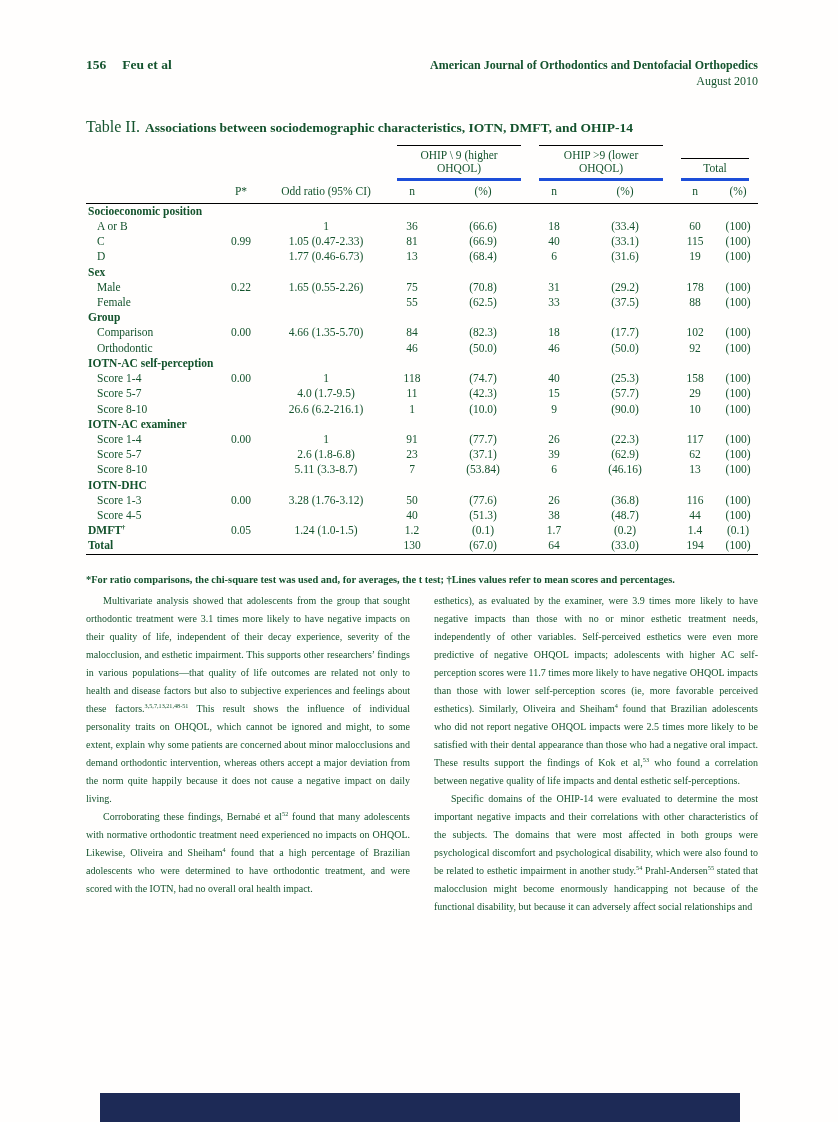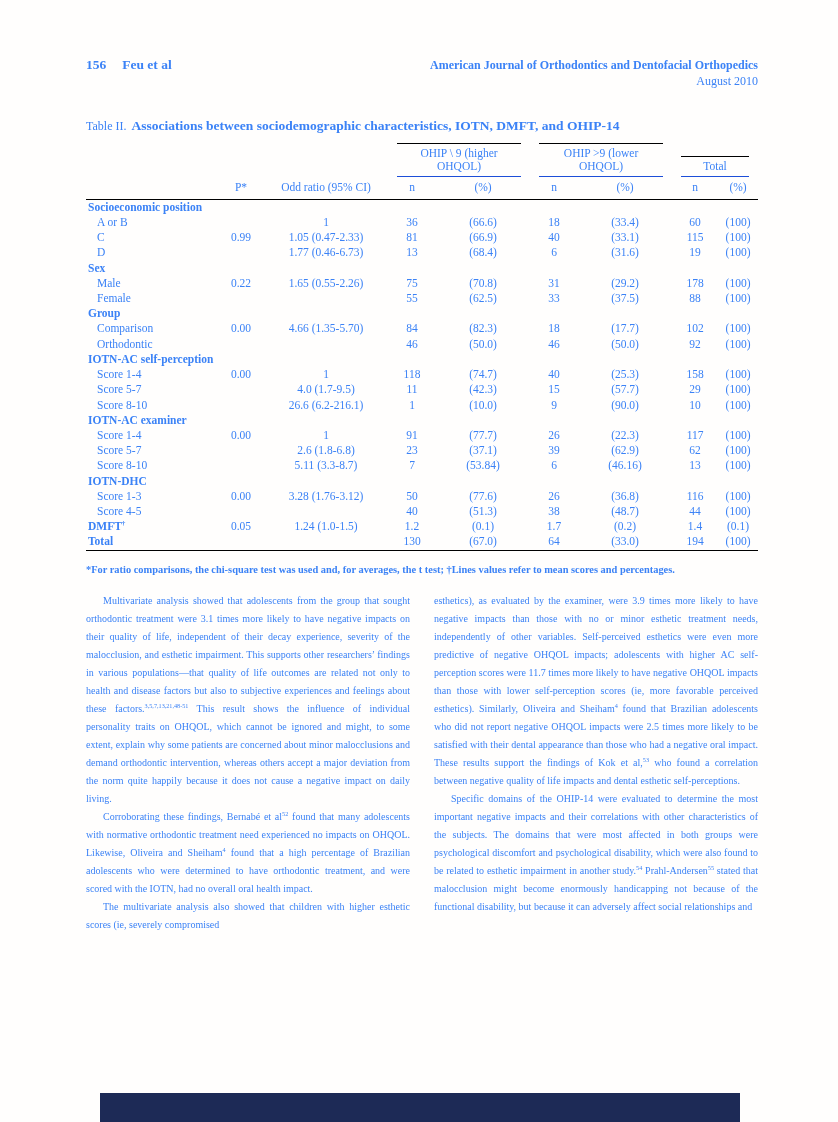--- a/index.html
+++ b/index.html
@@ -1,47 +1,47 @@
 <!DOCTYPE html>
 <html><head>
 <meta charset="utf-8">
 <style>
   * { margin:0; padding:0; box-sizing:border-box; }
   html,body { width:838px; height:1122px; background:#ffffff; }
   .page {
     position:relative; width:838px; height:1122px; background:#fffefd;
-    font-family:"Liberation Serif", serif; color:#3b82f6; overflow:hidden;
+    font-family:"Liberation Serif", serif; color:#14532d; overflow:hidden;
   }
   
   .running-head { position:absolute; top:57px; left:86px; width:672px;
     display:flex; justify-content:space-between; align-items:flex-start; }
   .rh-left { font-size:13.5px; font-weight:bold; }
   .rh-left .pgnum { margin-right:16px; }
   .rh-right { text-align:right; font-size:12px; line-height:16px; }
   .rh-right .journal { font-weight:bold; }
 
   
   .table-block { position:absolute; top:118px; left:86px; width:672px; }
   .table-caption { font-size:13.5px; margin-bottom:9px; }
-  .tbl-label { font-size:12px; margin-right:5px;text-align:right; }
+  .tbl-label { font-size:16px; margin-right:5px;text-align:right; }
   .tbl-title { font-weight:bold; }
 
   table.datatable { border-collapse:collapse; table-layout:fixed; width:672px;
     font-size:11.5px; border-bottom:1px solid #000; }
   .datatable td, .datatable th { padding:1px 2px; line-height:1.15;
     font-weight:normal; text-align:center; vertical-align:bottom; overflow:hidden; }
   .datatable td.stub { text-align:left; }
   .datatable td.stub.indent { padding-left:11px; }
   .datatable td.stub.flush { font-weight:bold; }
   .spanner-cell { padding:0 !important; }
-  .spanner-cell .rule { border-top:1px solid #000; border-bottom:1px solid #1d4ed8;
+  .spanner-cell .rule { border-top:1px solid #000; border-bottom:3px solid #1d4ed8;
     padding:3px 2px; margin:0 9px; }
   tr.colhead th { border-bottom:1px solid #000; padding-top:4px; padding-bottom:4px; }
   sup { font-size:0.62em; line-height:0; vertical-align:super; }
-  .footnote { margin-top:13px; font-size:10.4px; font-weight:bold; white-space:nowrap; }
+  .footnote { margin-top:19px; font-size:10.4px; font-weight:bold; white-space:nowrap; }
 
   
   .body-columns { position:absolute; top:592px; left:86px; width:672px;
     display:flex; gap:24px; }
   .text-col { width:324px; font-size:10px; line-height:18px; text-align:justify; }
   .text-col p.indent { text-indent:17px; }
 
   
   .next-strip { position:absolute; top:1093px; left:100px; width:640px; height:29px; }
 </style>
@@ -359,21 +359,20 @@
         </tbody>
     </table>
 
     <div class="footnote">*For ratio comparisons, the chi-square test was used and, for averages, the t test; †Lines values refer to mean scores and percentages.</div>
   </section>
 
   <section class="body-columns">
     <div class="text-col">
         <p class="indent">Multivariate analysis showed that adolescents from the group that sought orthodontic treatment were 3.1 times more likely to have negative impacts on their quality of life, independent of their decay experience, severity of the malocclusion, and esthetic impairment. This supports other researchers’ findings in various populations—that quality of life outcomes are related not only to health and disease factors but also to subjective experiences and feelings about these factors.<sup>3,5,7,13,21,48-51</sup> This result shows the influence of individual personality traits on OHQOL, which cannot be ignored and might, to some extent, explain why some patients are concerned about minor malocclusions and demand orthodontic intervention, whereas others accept a major deviation from the norm quite happily because it does not cause a negative impact on daily living.</p>
         <p class="indent">Corroborating these findings, Bernabé et al<sup>52</sup> found that many adolescents with normative orthodontic treatment need experienced no impacts on OHQOL. Likewise, Oliveira and Sheiham<sup>4</sup> found that a high percentage of Brazilian adolescents who were determined to have orthodontic treatment, and were scored with the IOTN, had no overall oral health impact.</p>
-        <p class="indent">The multivariate analysis also showed that children with higher esthetic scores (ie, severely compromised</p>
       </div>
     <div class="text-col">
         <p>esthetics), as evaluated by the examiner, were 3.9 times more likely to have negative impacts than those with no or minor esthetic treatment needs, independently of other variables. Self-perceived esthetics were even more predictive of negative OHQOL impacts; adolescents with higher AC self-perception scores were 11.7 times more likely to have negative OHQOL impacts than those with lower self-perception scores (ie, more favorable perceived esthetics). Similarly, Oliveira and Sheiham<sup>4</sup> found that Brazilian adolescents who did not report negative OHQOL impacts were 2.5 times more likely to be satisfied with their dental appearance than those who had a negative oral impact. These results support the findings of Kok et al,<sup>53</sup> who found a correlation between negative quality of life impacts and dental esthetic self-perceptions.</p>
         <p class="indent">Specific domains of the OHIP-14 were evaluated to determine the most important negative impacts and their correlations with other characteristics of the subjects. The domains that were most affected in both groups were psychological discomfort and psychological disability, which were also found to be related to esthetic impairment in another study.<sup>54</sup> Prahl-Andersen<sup>55</sup> stated that malocclusion might become enormously handicapping not because of the functional disability, but because it can adversely affect social relationships and</p>
       </div>
   </section>
 
   <div class="next-strip" style="background: rgb(29, 42, 86);"></div>
 
 </div>

